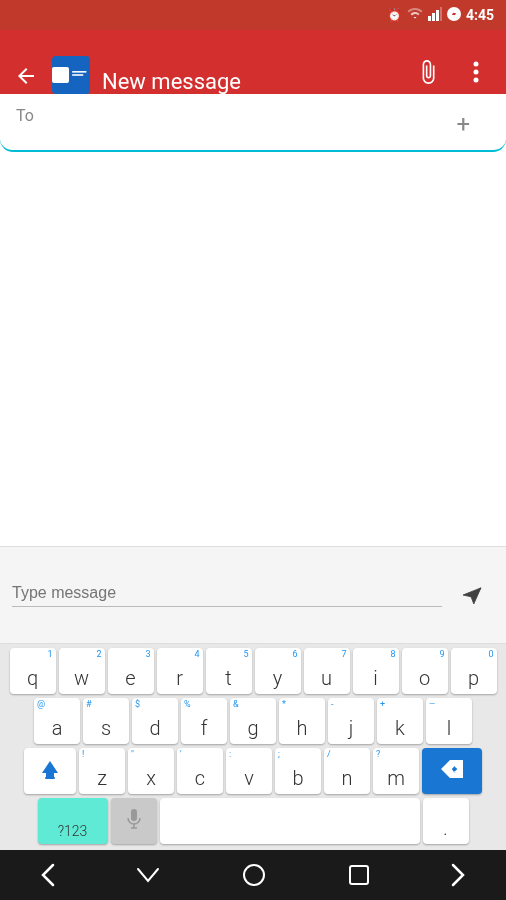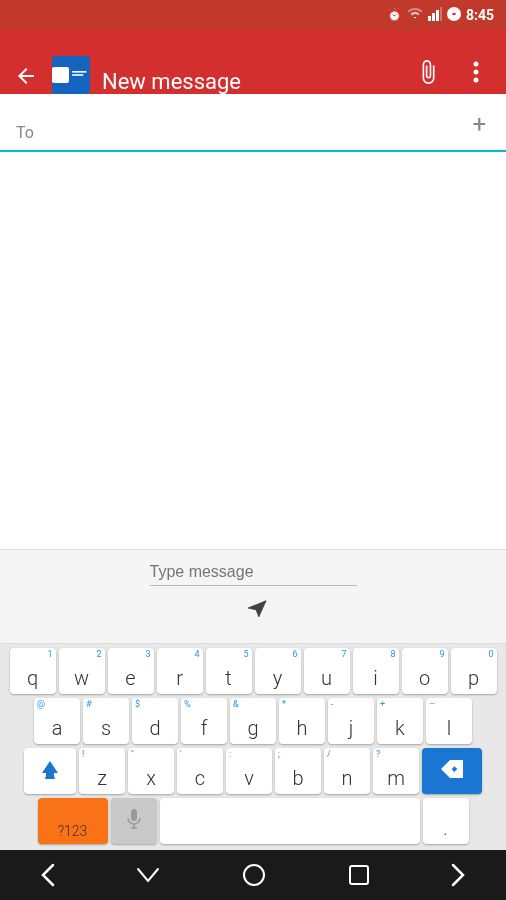--- a/index.html
+++ b/index.html
@@ -101,24 +101,25 @@
     
     .content-area {
       width: 100%;
       height: 310px;
       background: white;
       display: flex;
       flex-direction: column;
     }
     .to-field-row {
       display: flex;
-      align-items: flex-end;
-      padding: 12px 16px 0 16px;
+      align-items: flex-start;
+      padding: 12px 32px 0 16px;
       border-bottom: 2px solid #00bcd4;
       padding-bottom: 8px;
+      border-radius: 13px;
     }
     .to-label {
       font-size: 16px;
       color: #888;
       margin-right: 8px;
       min-width: 20px;
     }
     .to-input {
       flex: 1;
       border: none;
@@ -146,24 +147,23 @@
       left: 0;
       width: 100%;
       background: #e0e0e0;
     }
 
     
     .message-input-row {
       display: flex;
       align-items: center;
       background: #f5f5f5;
-      padding: 13px 12px;
+      padding: 26px 12px;
       border-top: 1px solid #ddd;
       border-bottom: 1px solid #ddd;
-      flex-direction: column;
     }
     .message-input-field {
       flex: 1;
       background: transparent;
       border: none;
       outline: none;
       font-size: 16px;
       color: #aaa;
       border-bottom: 1px solid #bbb;
       padding-bottom: 4px;
@@ -240,21 +240,21 @@
       max-width: 60px;
       flex: 1.3;
     }
     .key.space-key {
       flex: 5;
       max-width: 260px;
     }
     .key.bottom-special {
       flex: 1.3;
       max-width: 70px;
-      background: #f97316;
+      background: #5eead4;
     }
     .key.return-key {
       flex: 1.8;
       max-width: 90px;
       background: #c9c9c9;
     }
     .key.mic-key {
       flex: 1;
       max-width: 46px;
       background: #c9c9c9;
@@ -313,21 +313,21 @@
         <rect x="8" y="3" width="3" height="11"></rect>
         <rect x="12" y="0" width="2" height="14" opacity="0.3"></rect>
       </svg>
     </span>
     <span class="status-icon">
       <svg width="14" height="14" viewBox="0 0 14 14" fill="white">
         <circle cx="7" cy="7" r="7"></circle>
         <polygon points="8,1 5,8 8,8 6,13 9,6 6,6" fill="#d32f2f"></polygon>
       </svg>
     </span>
-    <span class="time">8:45</span>
+    <span class="time">4:45</span>
   </div>
 </div>
 
 <div class="app-bar">
   <div class="back-btn">
     <svg width="24" height="24" viewBox="0 0 24 24" fill="white">
       <path d="M20 11H7.83l5.59-5.59L12 4l-8 8 8 8 1.41-1.41L7.83 13H20v-2z"></path>
     </svg>
   </div>
   <div class="message-icon">

